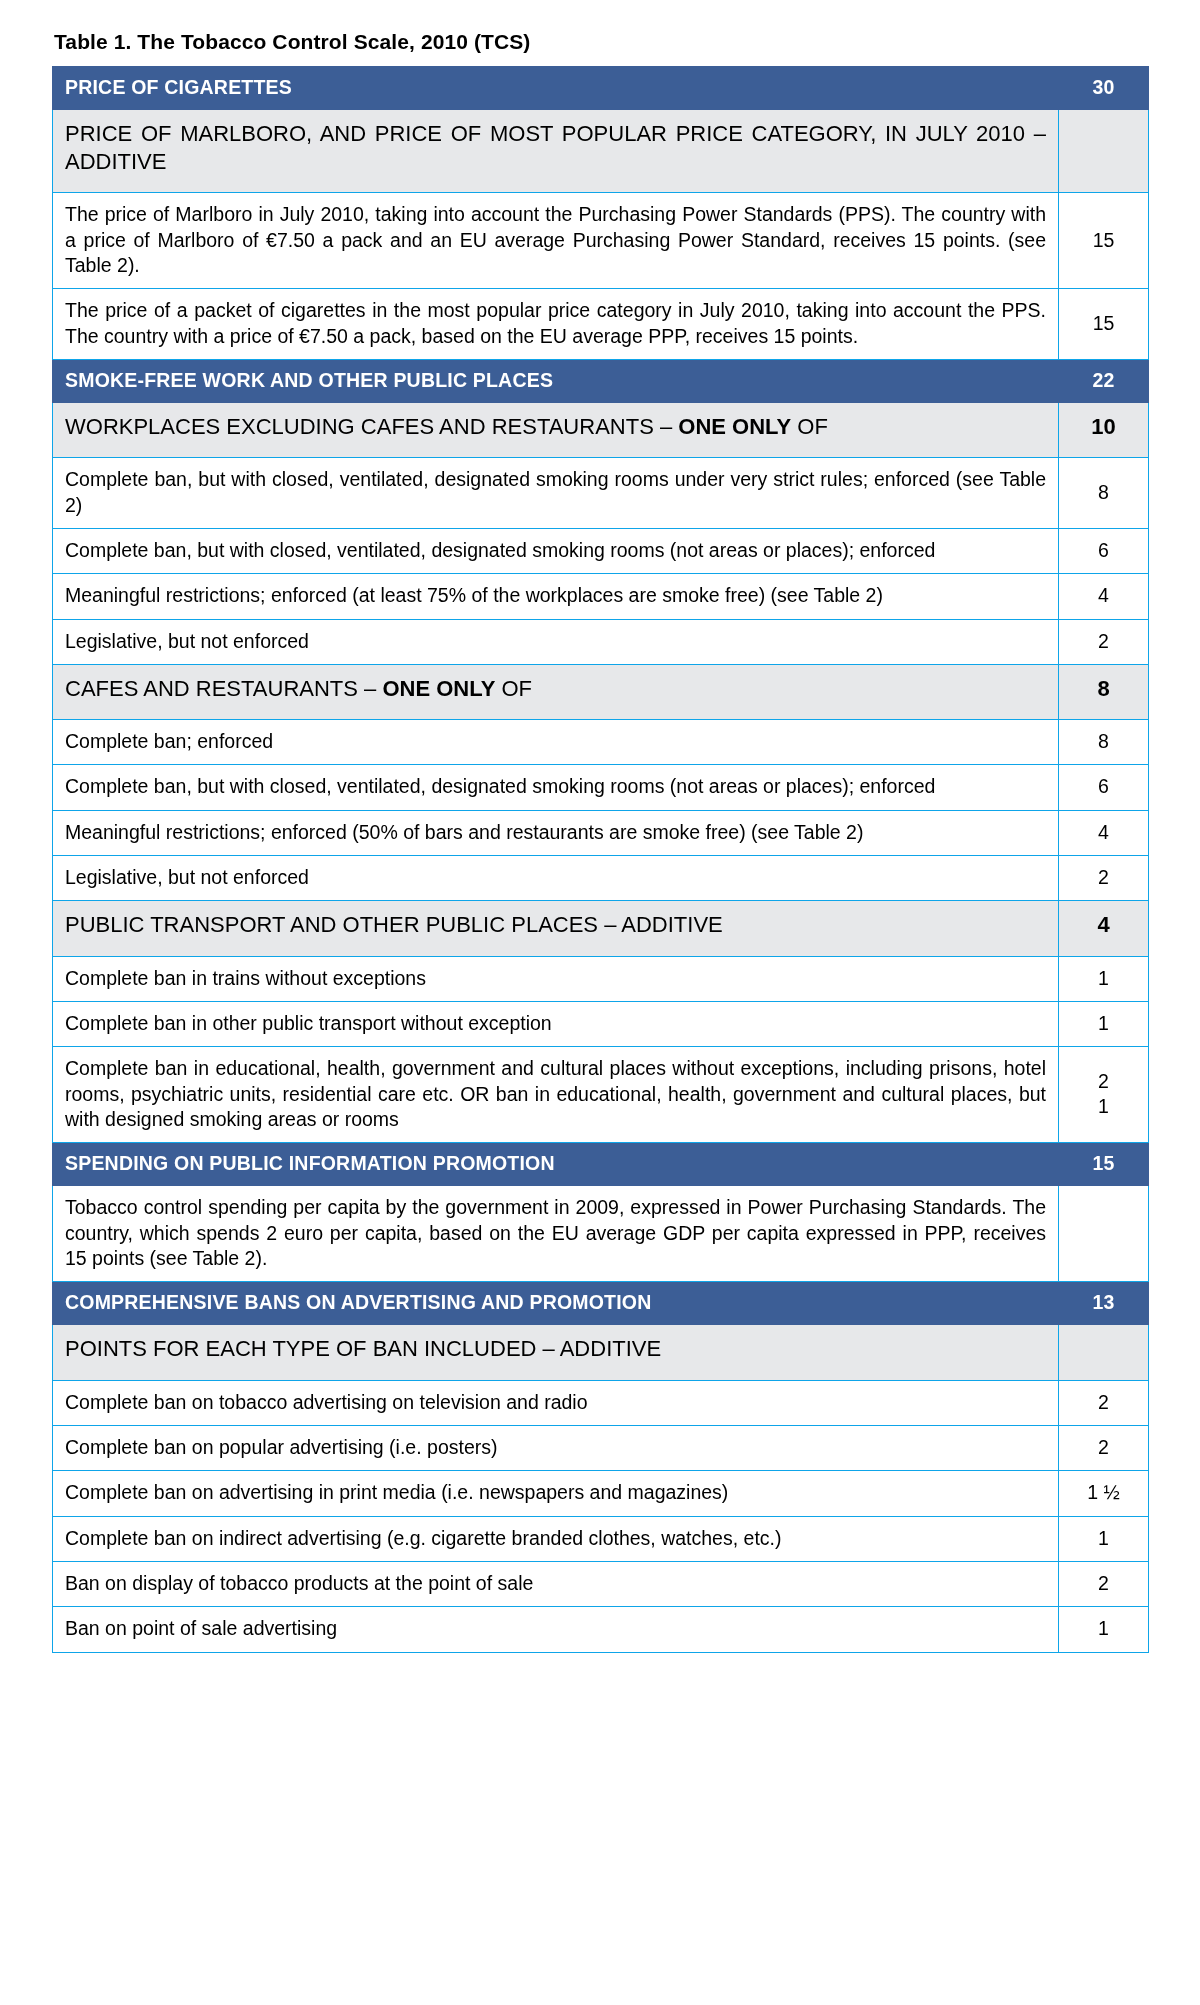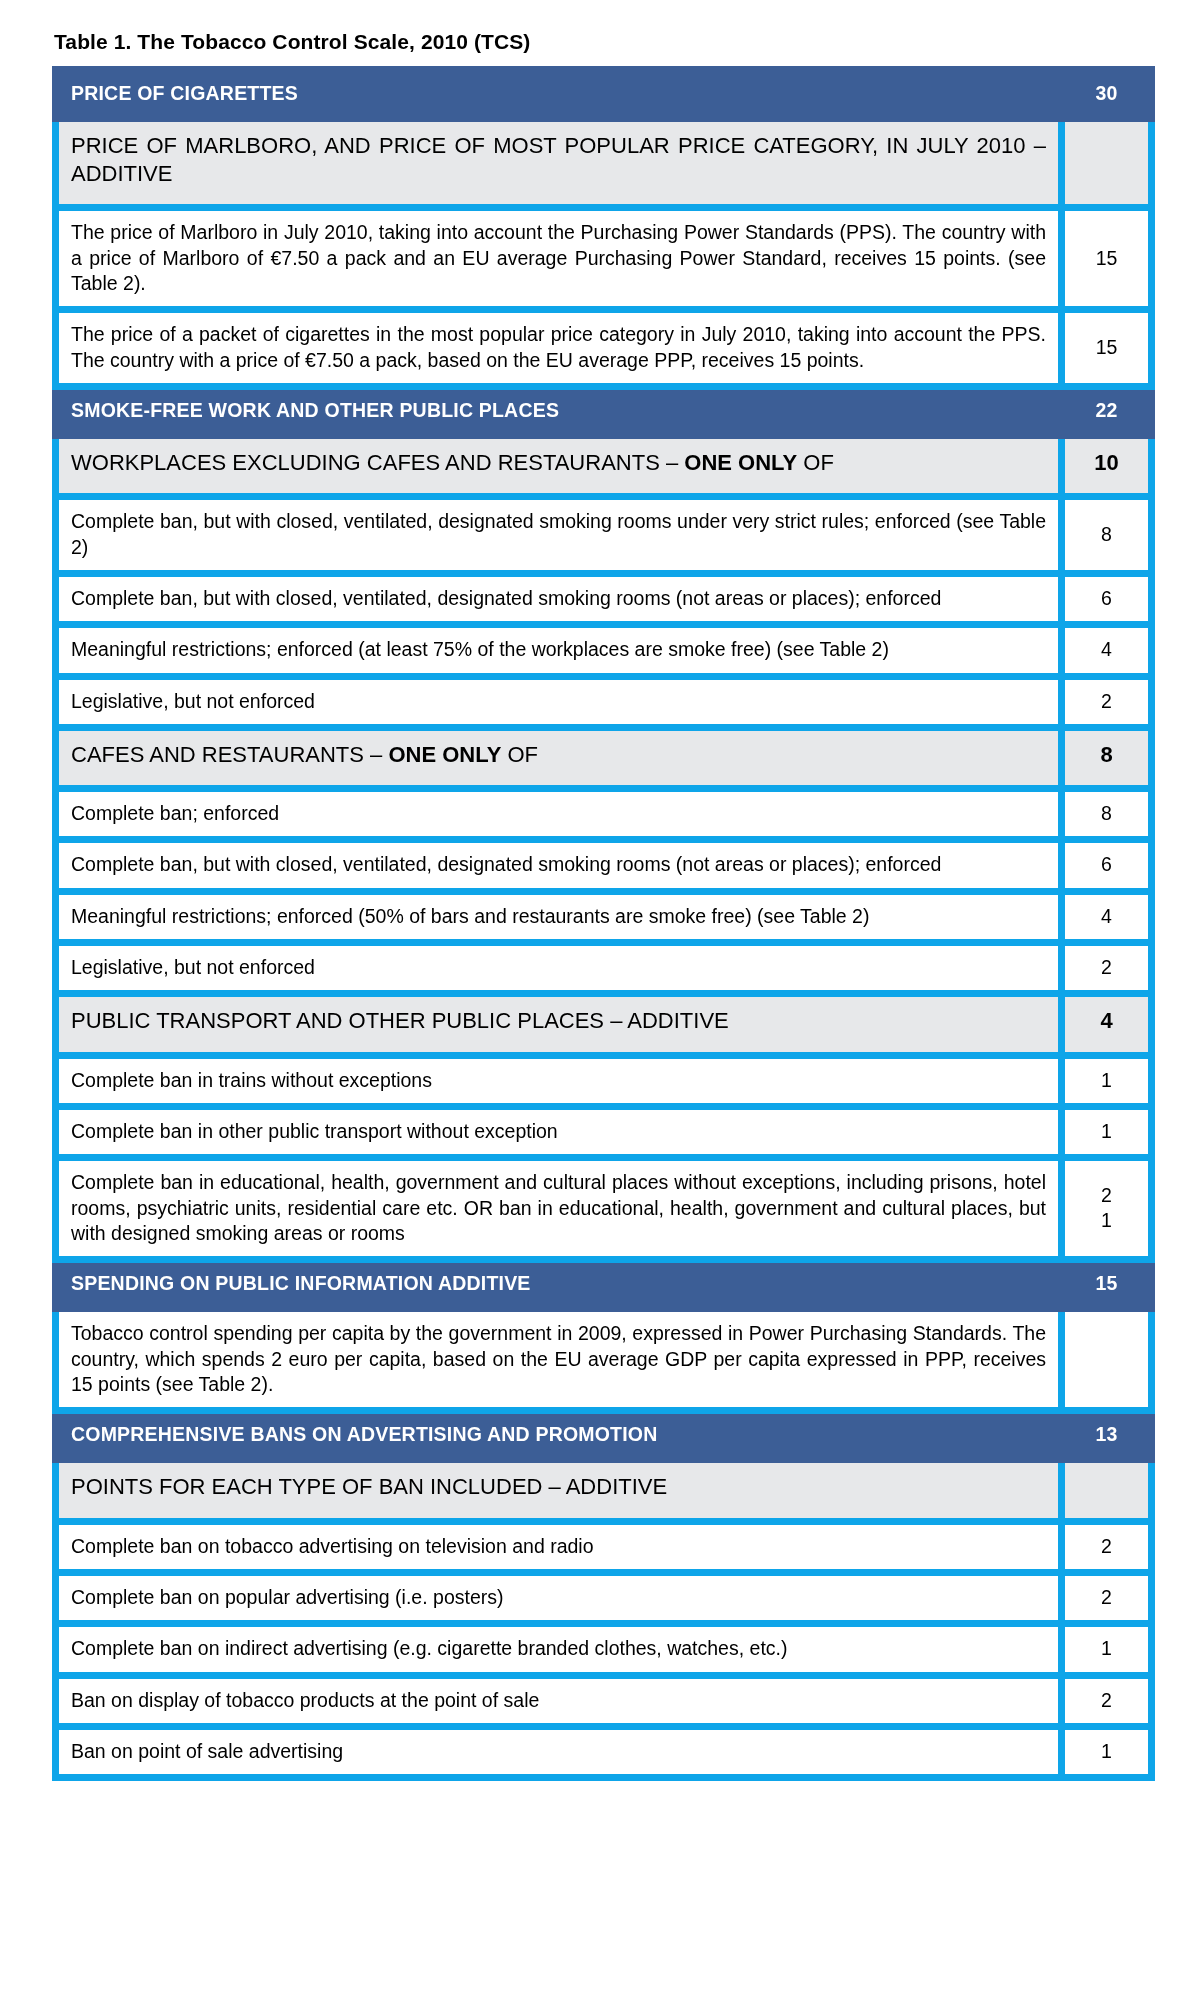--- a/index.html
+++ b/index.html
@@ -22,21 +22,21 @@
     font-weight: bold;
     margin: 0 0 12px 2px;
     letter-spacing: 0.1px;
   }
   table.tcs {
     border-collapse: collapse;
     width: 1096px;
     table-layout: fixed;
   }
   table.tcs td {
-    border: 7px solid #0ea5e9;
+    border: 1px solid #0ea5e9;
     vertical-align: middle;
   }
   col.c-text { width: 1006px; }
   col.c-pts  { width: 90px; }
 
   
   tr.section td {
     background: #3c5e96;
     color: #ffffff;
     font-weight: bold;
@@ -170,21 +170,21 @@
           <td class="pts">1</td>
         </tr>
         <tr class="item">
           <td class="just">Complete ban in educational, health, government and cultural places without exceptions, including prisons, hotel rooms, psychiatric units, residential care etc. OR ban in educational, health, government and cultural places, but with designed smoking areas or rooms</td>
           <td class="pts-multi">
             <div>2</div>
             <div>1</div>
           </td>
         </tr>
         <tr class="section">
-          <td class="">SPENDING ON PUBLIC INFORMATION ADDITIVE</td>
+          <td class="">SPENDING ON PUBLIC INFORMATION PROMOTION</td>
           <td class="pts">15</td>
         </tr>
         <tr class="item">
           <td class="just">Tobacco control spending per capita by the government in 2009, expressed in Power Purchasing Standards. The country, which spends 2 euro per capita, based on the EU average GDP per capita expressed in PPP, receives 15 points (see Table 2).</td>
           <td class="pts"></td>
         </tr>
         <tr class="section">
           <td class="">COMPREHENSIVE BANS ON ADVERTISING AND PROMOTION</td>
           <td class="pts">13</td>
         </tr>
@@ -192,20 +192,24 @@
           <td class="">POINTS FOR EACH TYPE OF BAN INCLUDED – ADDITIVE</td>
           <td class="pts"></td>
         </tr>
         <tr class="item">
           <td class="">Complete ban on tobacco advertising on television and radio</td>
           <td class="pts">2</td>
         </tr>
         <tr class="item">
           <td class="">Complete ban on popular advertising (i.e. posters)</td>
           <td class="pts">2</td>
+        </tr>
+        <tr class="item">
+          <td class="">Complete ban on advertising in print media (i.e. newspapers and magazines)</td>
+          <td class="pts">1 ½</td>
         </tr>
         <tr class="item">
           <td class="">Complete ban on indirect advertising (e.g. cigarette branded clothes, watches, etc.)</td>
           <td class="pts">1</td>
         </tr>
         <tr class="item">
           <td class="">Ban on display of tobacco products at the point of sale</td>
           <td class="pts">2</td>
         </tr>
         <tr class="item">

